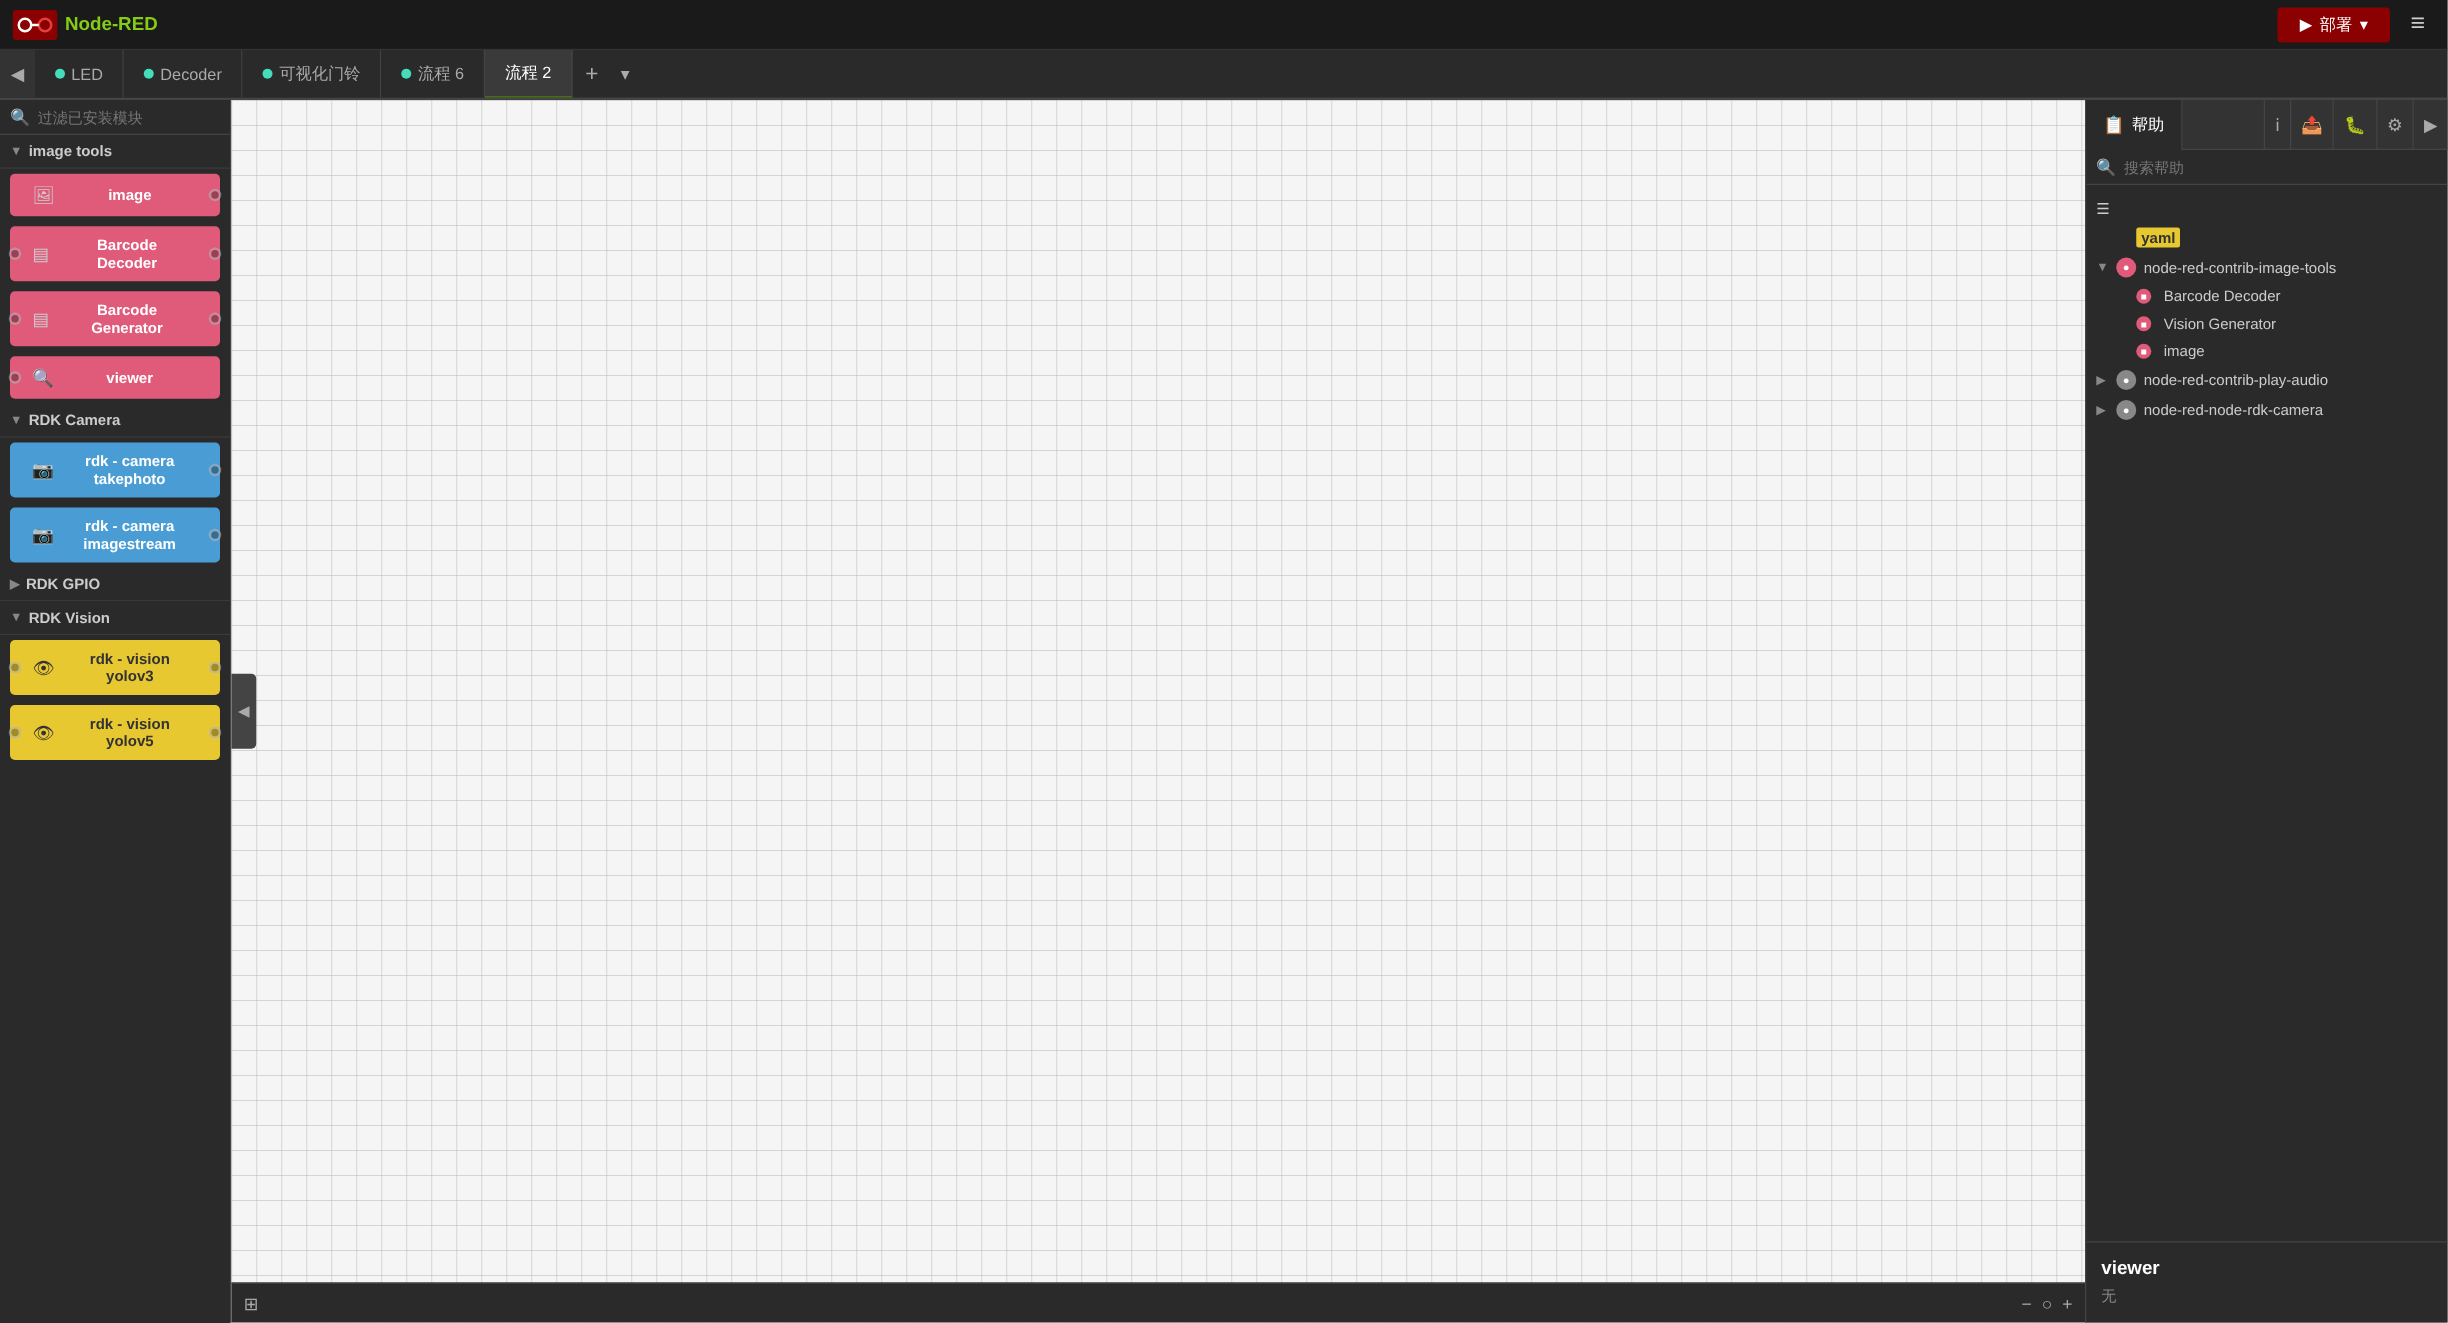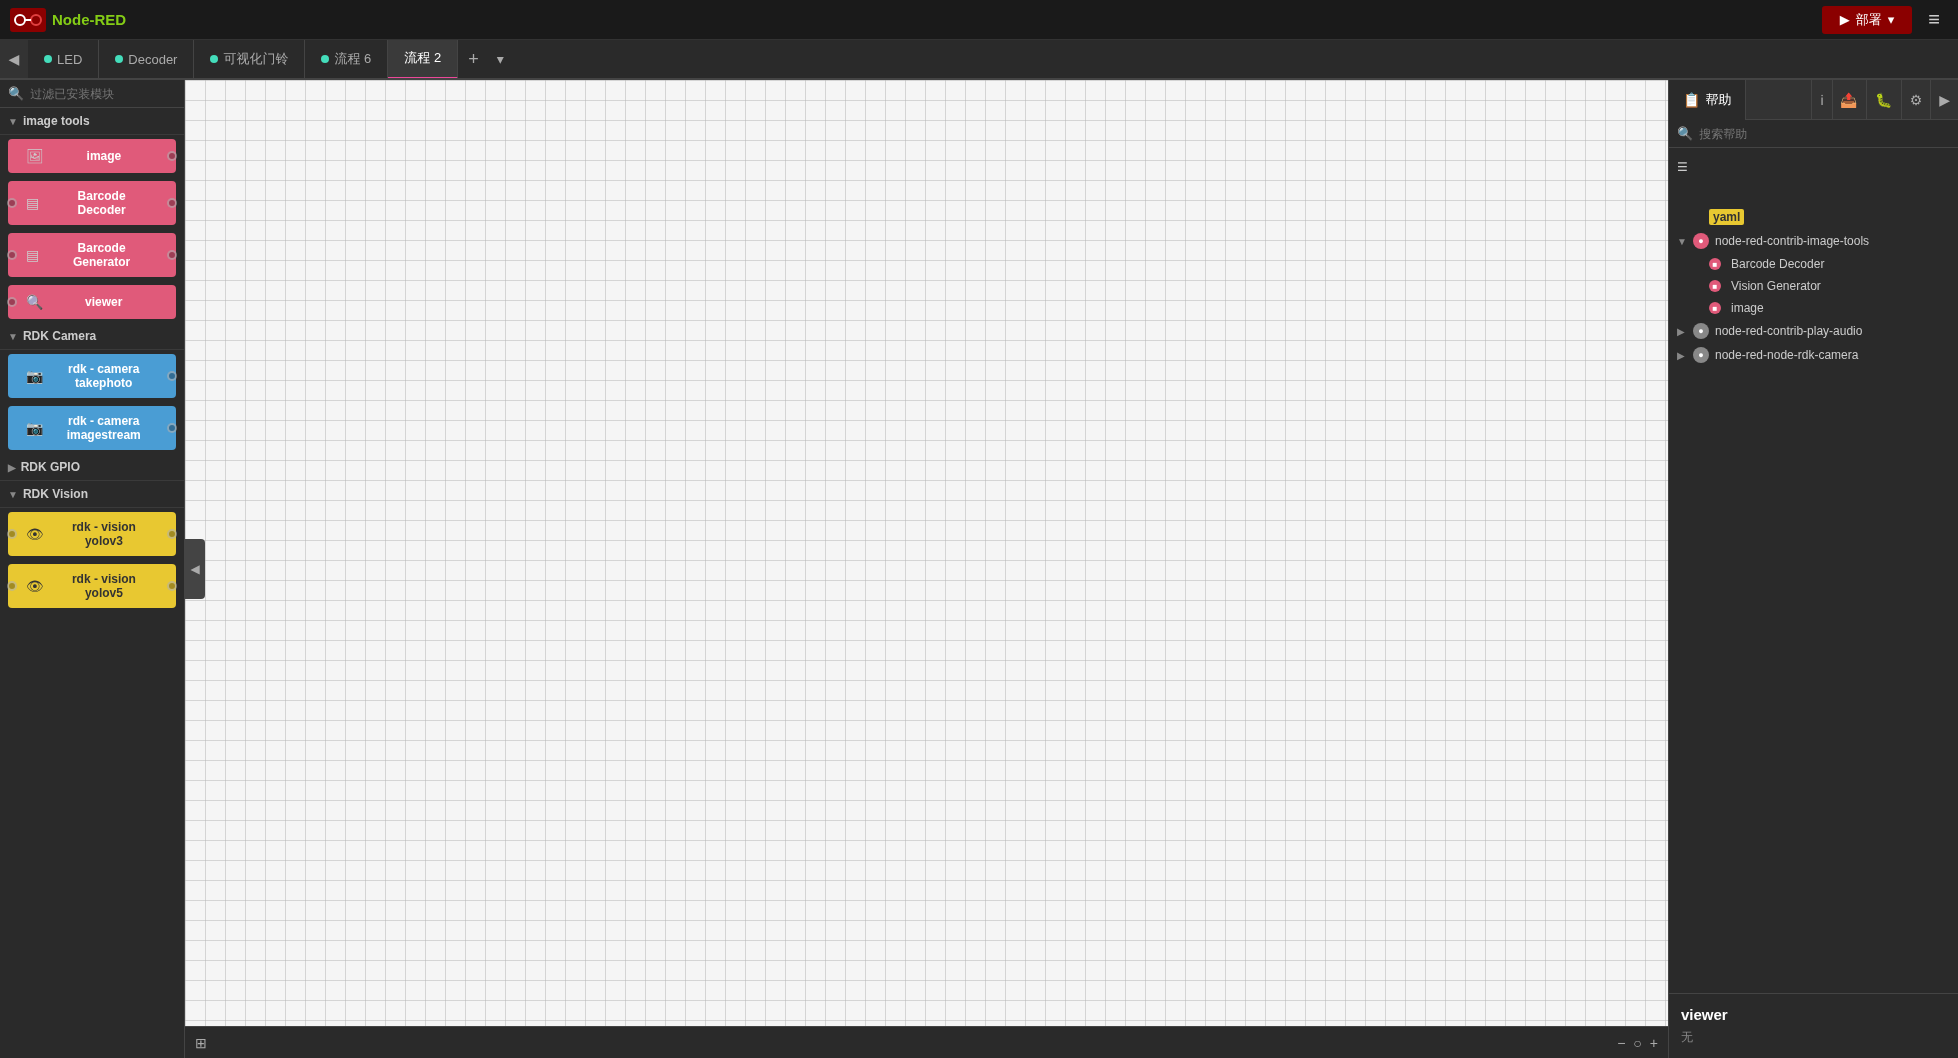--- a/index.html
+++ b/index.html
@@ -25,21 +25,21 @@
       display: flex; align-items: center; background: #2a2a2a; height: 40px;
       border-bottom: 2px solid #444; overflow: hidden;
     }
     .tabbar-toggle { background: #333; border: none; color: #aaa; width: 28px; height: 40px; cursor: pointer; font-size: 14px; }
     .tab {
       display: flex; align-items: center; gap: 5px; padding: 0 16px;
       height: 40px; border-right: 1px solid #444; cursor: pointer; color: #aaa;
       font-size: 13px; white-space: nowrap; background: #2a2a2a;
     }
     .tab .tab-dot { width: 8px; height: 8px; border-radius: 50%; background: #888; }
-    .tab.active { background: #3a3a3a; color: #fff; border-bottom: 2px solid #ec4899; }
+    .tab.active { background: #3a3a3a; color: #fff; border-bottom: 2px solid #4d7c0f; }
     .tab-add { background: none; border: none; color: #aaa; cursor: pointer; font-size: 18px; padding: 0 10px; }
     .tab-chevron { background: none; border: none; color: #aaa; cursor: pointer; font-size: 14px; padding: 0 8px; }
 
     
     .main-layout { display: flex; height: calc(1058px - 80px); }
 
     
     .sidebar {
       width: 185px; background: #2a2a2a; border-right: 1px solid #444;
       overflow-y: auto; flex-shrink: 0; display: flex; flex-direction: column;
@@ -136,21 +136,21 @@
 
     .rp-tree { padding: 8px 0; flex: 1; overflow-y: auto; }
     .rp-tree::-webkit-scrollbar { width: 6px; }
     .rp-tree::-webkit-scrollbar-thumb { background: #555; border-radius: 3px; }
 
     .tree-node {
       display: flex; align-items: center; gap: 6px; padding: 4px 8px;
       cursor: pointer; color: #ccc; font-size: 12px;
     }
     .tree-node .tree-chevron { color: #888; font-size: 10px; width: 10px; }
-    .tree-child { padding-left: 24px; margin-top: 27px; }
+    .tree-child { padding-left: 24px; }
     .tree-child2 { padding-left: 40px; }
 
     .yaml-icon { color: #e8c831; font-weight: bold; font-size: 12px; background: #e8c831; color: #333; padding: 1px 4px; border-radius: 2px; }
     .pkg-icon { width: 16px; height: 16px; border-radius: 50%; background: #888; display: inline-flex; align-items: center; justify-content: center; font-size: 9px; color: #fff; }
     .pkg-icon-red { background: #e05a7a; }
 
     .rp-info { padding: 12px; border-top: 1px solid #444; }
     .rp-info-title { font-size: 15px; color: #fff; font-weight: bold; margin-bottom: 6px; }
     .rp-info-desc { color: #888; font-size: 12px; }
 

